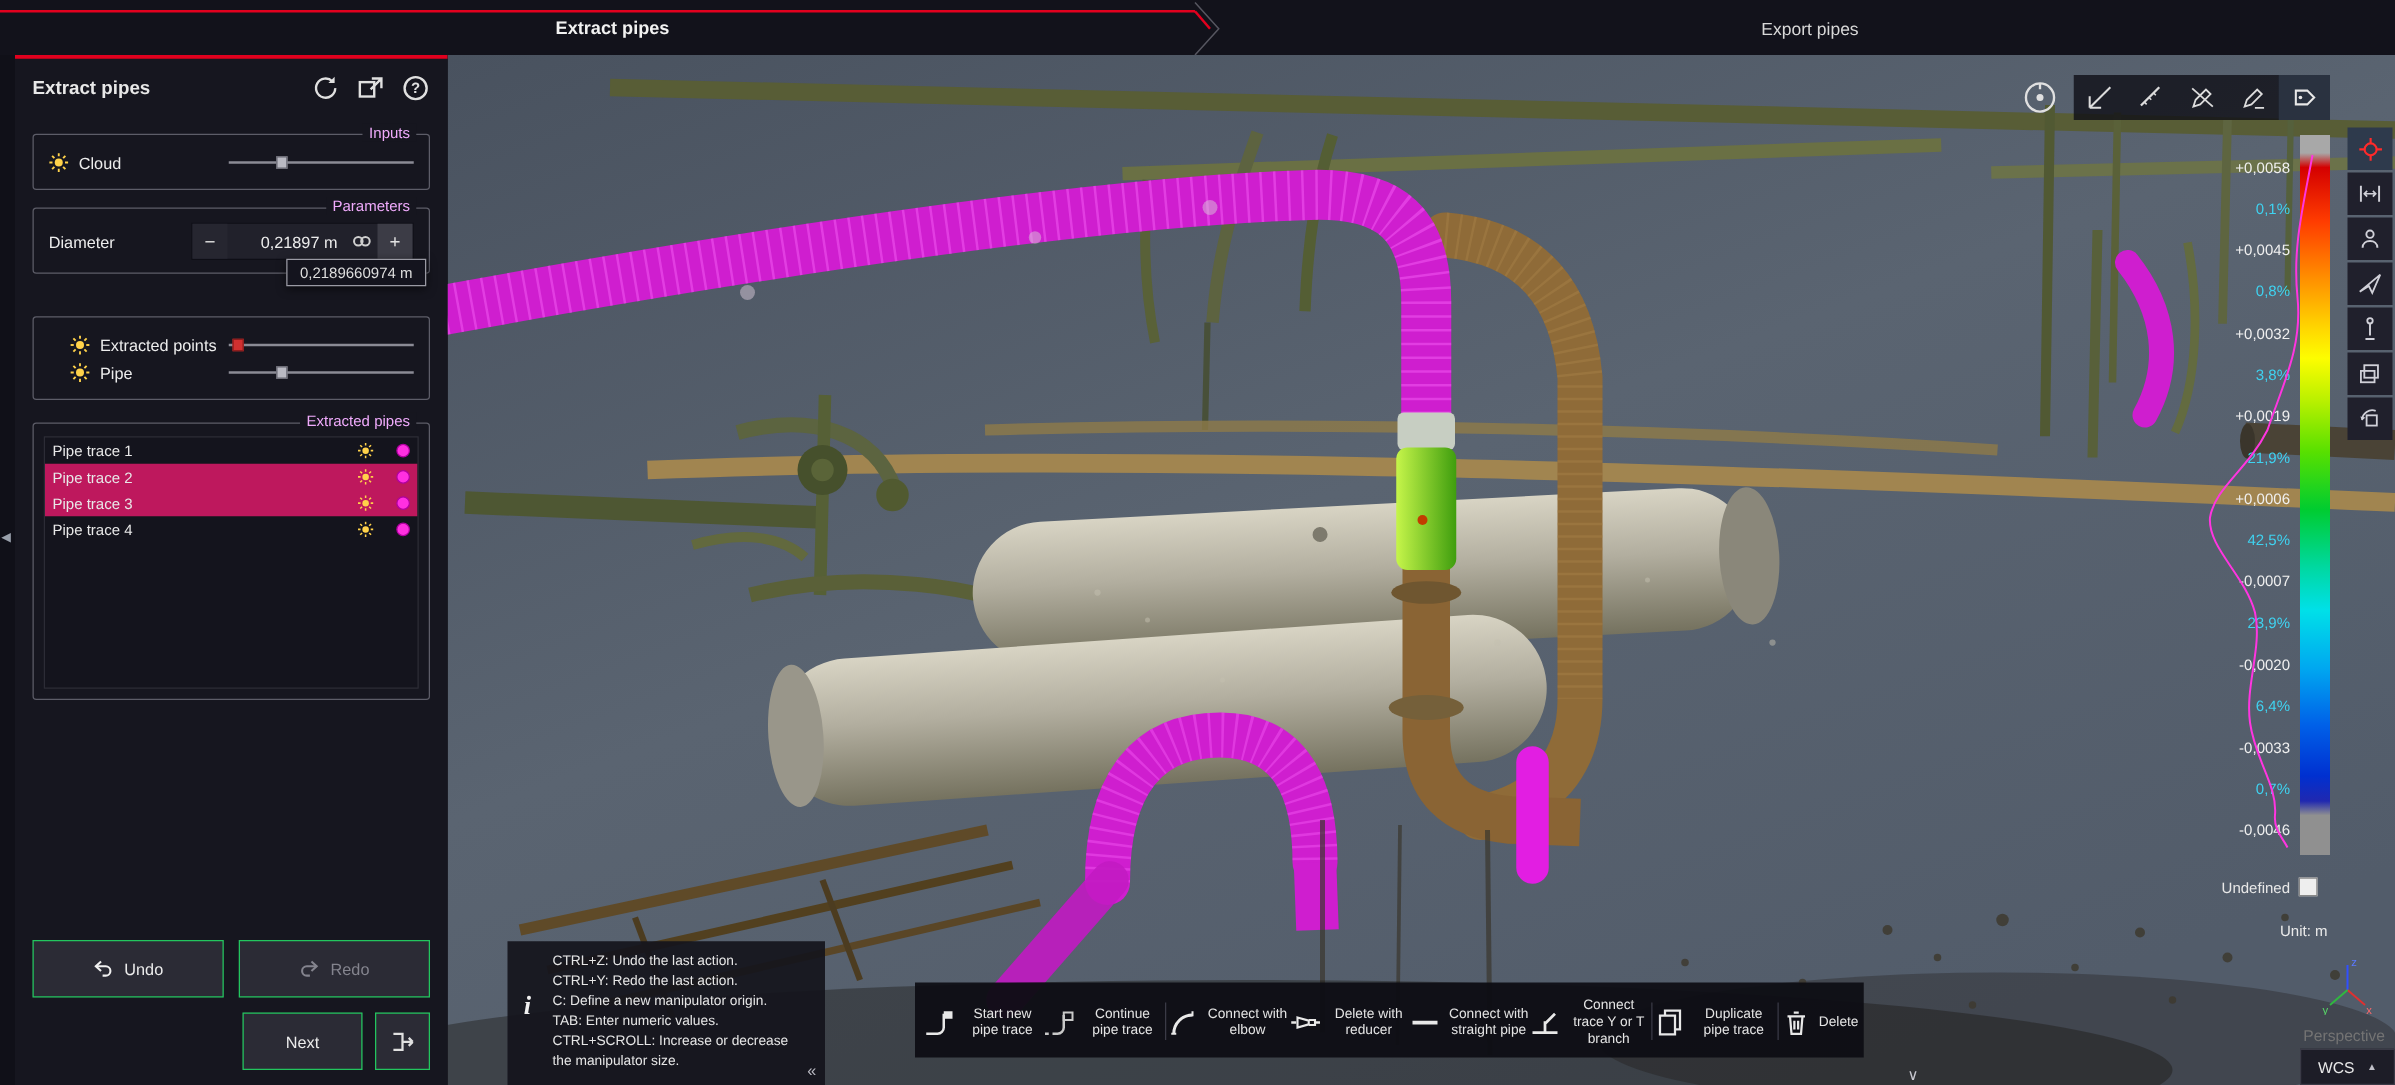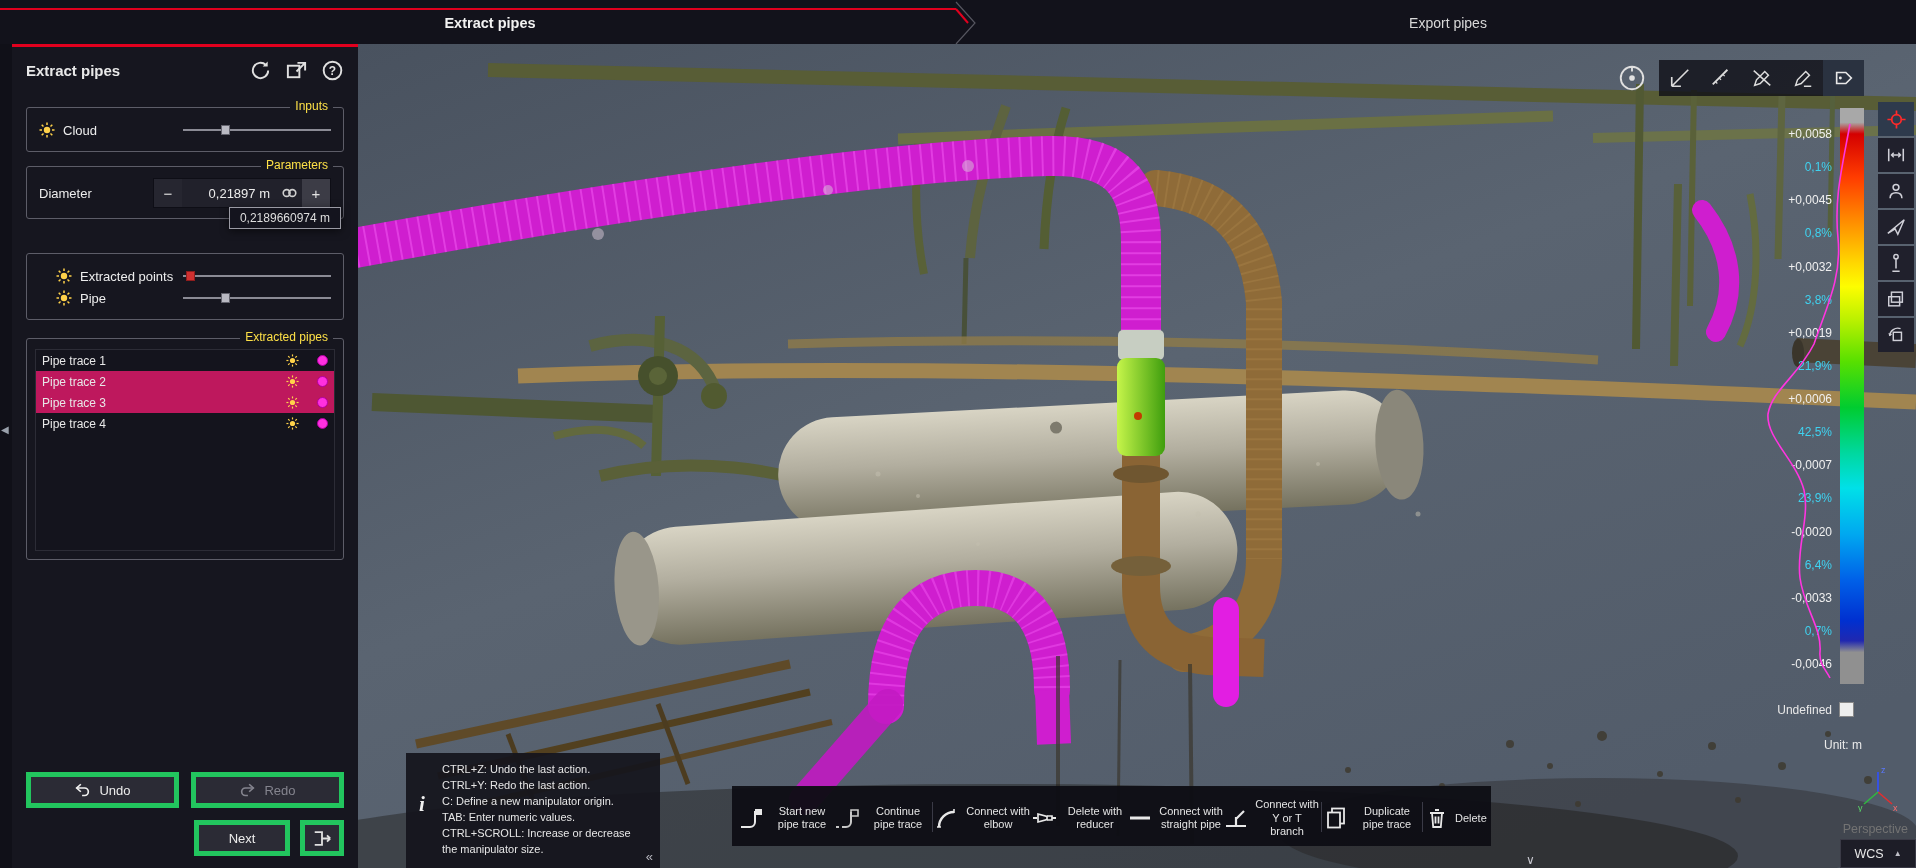--- a/index.html
+++ b/index.html
@@ -16,21 +16,21 @@
   
   .side-panel{position:absolute;left:12px;top:44px;width:346px;bottom:0;background:#16161f;
     border-top:3px solid #e1001e;padding:0 14px;display:flex;flex-direction:column;}
   .panel-header{display:flex;align-items:center;height:46px;}
   .panel-title{font-weight:bold;font-size:15px;}
   .ph-icons{margin-left:auto;display:flex;gap:12px;align-items:center;}
   .hicon{width:24px;height:24px;display:flex;align-items:center;justify-content:center;cursor:pointer;}
 
   .group{position:relative;border:1px solid #5d5d68;border-radius:3px;padding:11px 12px 10px;margin-top:14px;}
   .group-label{position:absolute;top:-9px;right:10px;background:#16161f;padding:0 5px;
-    font-size:12px;color:#fde047;}
+    font-size:12px;color:#f0abfc;}
   .row{display:flex;align-items:center;gap:8px;min-height:22px;}
   .row + .row{margin-top:0;}
   .lbl{font-size:13px;color:#ededed;}
   .bulb{width:16px;height:16px;flex:0 0 16px;}
   .bulb.small{width:13px;height:13px;flex:0 0 13px;}
 
   .slider{position:relative;width:148px;height:14px;margin-left:auto;cursor:pointer;}
   .slider .track{position:absolute;left:0;right:0;top:6px;height:2px;background:#8b8b95;}
   .slider .handle{position:absolute;top:2px;width:9px;height:10px;background:#b9b9c2;border:1px solid #62626c;}
   .slider .handle.red{background:#d03030;border-color:#8f1d1d;}
@@ -52,21 +52,21 @@
 
   .pipe-list{height:202px;overflow:hidden;background:#14141d;border:1px solid #2c2c36;}
   .pipe-row{display:flex;align-items:center;height:21px;padding:0 6px;gap:18px;font-size:12px;cursor:pointer;}
   .pipe-row.selected{background:#be185d;}
   .pipe-name{flex:1;}
   .swatch{width:11px;height:11px;border-radius:50%;background:#ff30e0;border:1px solid #b000a0;flex:0 0 11px;cursor:pointer;}
 
   .panel-actions{margin-top:auto;padding-bottom:12px;}
   .ar-row{display:flex;gap:12px;margin-top:12px;}
   .ar-row.right{justify-content:flex-end;gap:10px;}
-  .btn{height:36px;background:#2b2b35;border:5px solid #22c55e;color:#ececec;font-size:13px;
+  .btn{height:46px;background:#2b2b35;border:1px solid #22c55e;color:#ececec;font-size:13px;
     display:flex;align-items:center;justify-content:center;gap:8px;cursor:pointer;
     font-family:"Liberation Sans",sans-serif;}
   .btn.undo,.btn.redo{flex:1;}
   .btn.redo{color:#84848e;}
   .btn.next{width:96px;}
   .btn.exit{width:44px;}
 
   .collapse-arrow{position:absolute;left:1px;top:424px;color:#99a0ab;font-size:10px;z-index:5;cursor:pointer;}
 
   
@@ -598,21 +598,21 @@
           </svg>
       </span>
       <span class="pt-label">Connect with straight pipe</span>
     </div>
     <div class="pt-item">
       <span class="pt-icon">
         <svg viewBox="0 0 26 24" width="26" height="24">
             <path d="M3 20 h20 M13 20 V11 M13 13 l8-8" fill="none" stroke="#e8e8e8" stroke-width="2.2"></path>
           </svg>
       </span>
-      <span class="pt-label">Connect with Y or T branch</span>
+      <span class="pt-label">Connect trace Y or T branch</span>
     </div>
     <div class="pt-div"></div>
     <div class="pt-item">
       <span class="pt-icon">
         <svg viewBox="0 0 24 24" width="24" height="24">
             <rect x="8" y="2.5" width="12" height="15" fill="none" stroke="#e8e8e8" stroke-width="1.8"></rect>
             <rect x="4" y="6.5" width="12" height="15" fill="#111118" stroke="#e8e8e8" stroke-width="1.8"></rect>
           </svg>
       </span>
       <span class="pt-label">Duplicate pipe trace</span>

